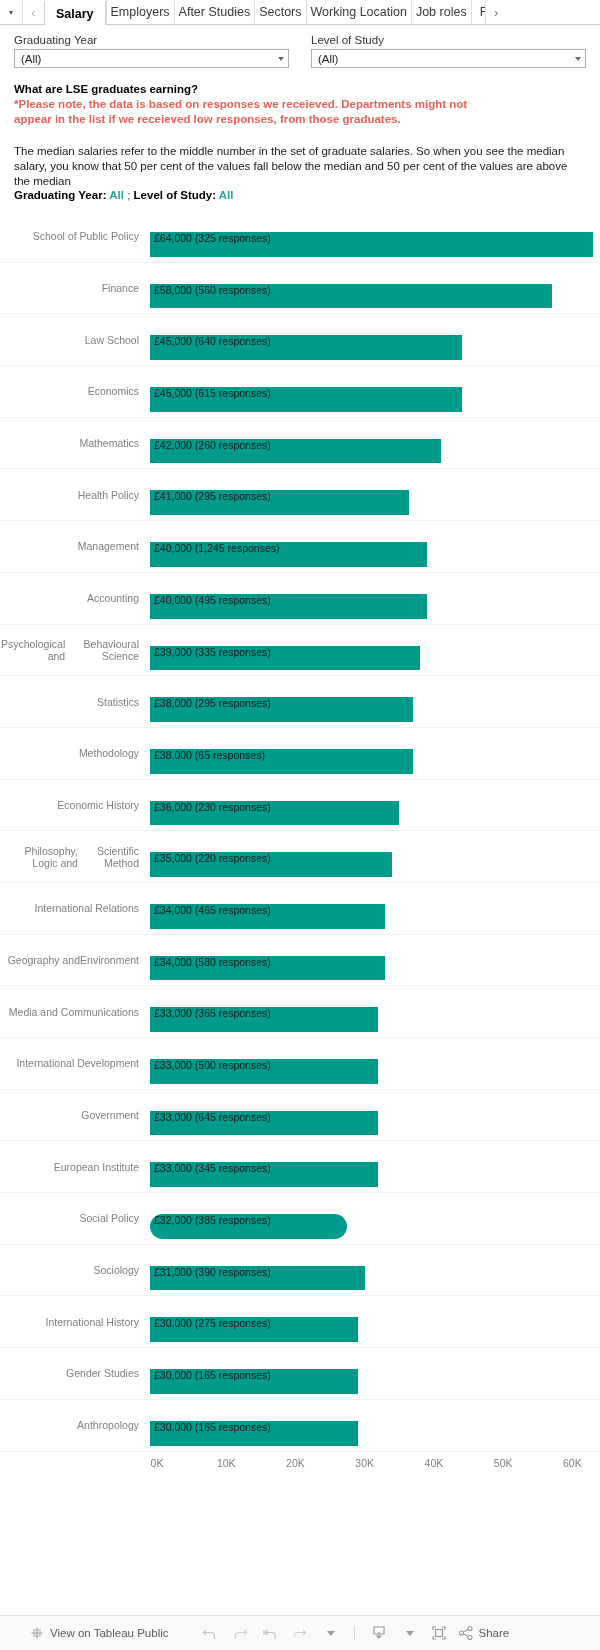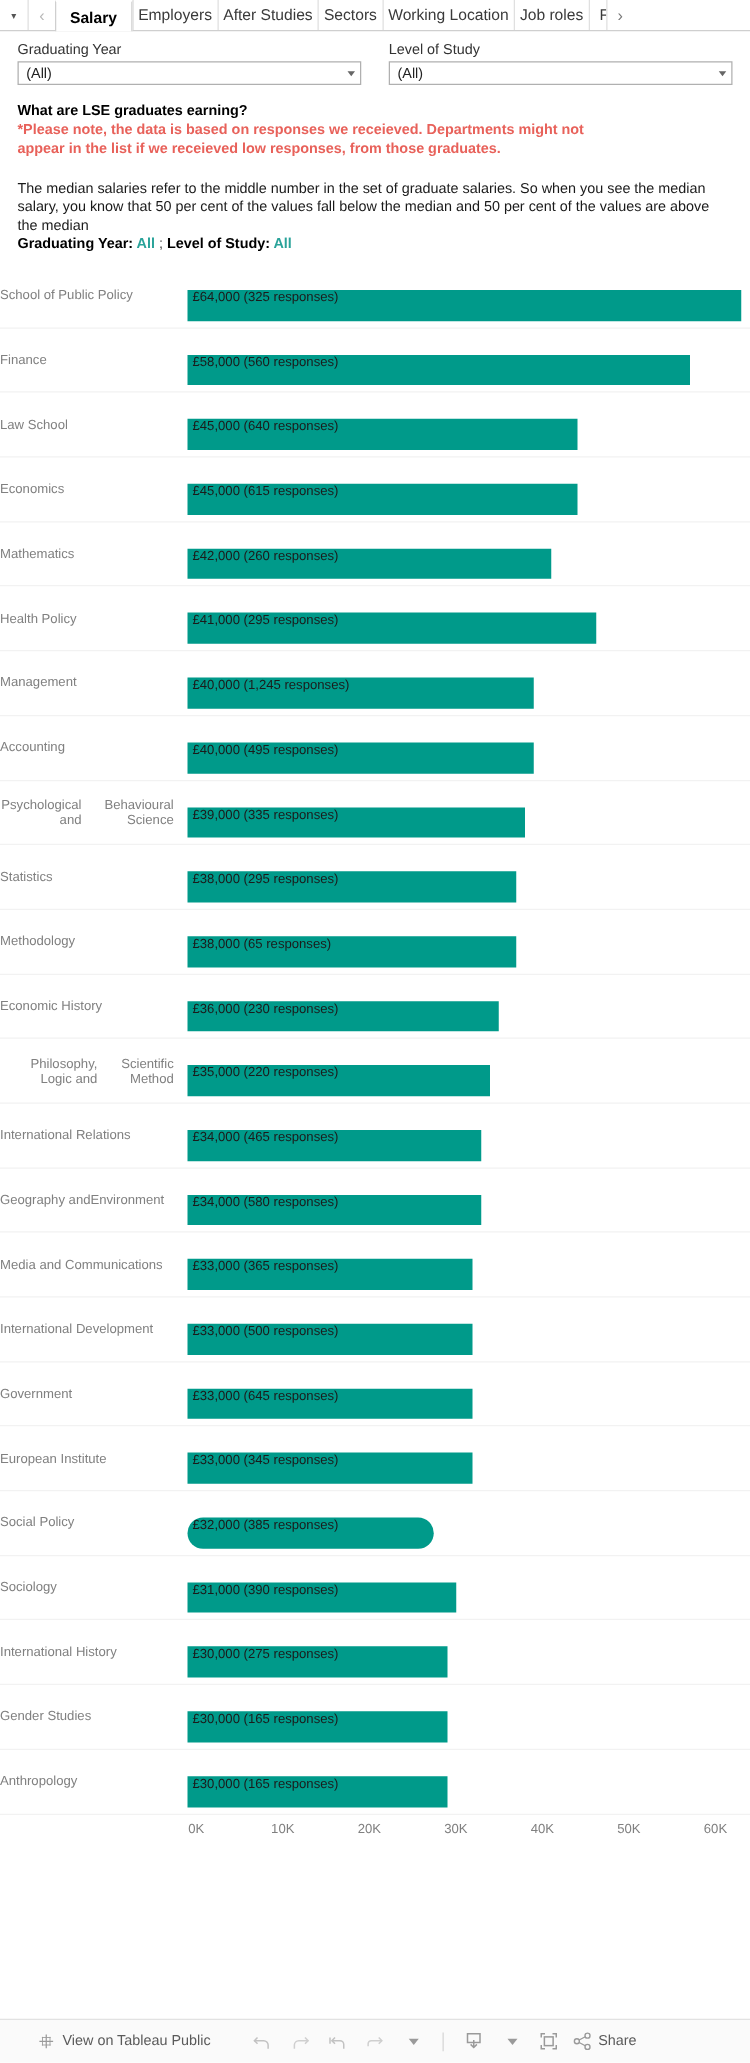--- a/index.html
+++ b/index.html
@@ -115,20 +115,21 @@
     align-items: stretch;
     height: 51.7px;
     border-bottom: 1px solid #f2f2f2;
   }
   .row:first-child { border-top: none; }
   .row-label {
     width: 150px;
     flex: 0 0 150px;
     display: flex;
     align-items: center;
+    justify-content: flex-end;
     padding-right: 11px;
     font-size: 10.5px;
     color: #808080;
     text-align: right;
     line-height: 12px;
   }
   .row-plot {
     flex: 1;
     position: relative;
   }
@@ -304,21 +305,21 @@
           <div class="bar" style="width: 290.769px; background: rgb(0, 154, 138);">
             <span class="bar-text">£42,000 (260 responses)</span>
           </div>
         </div>
       </div>
       <div class="row">
         <div class="row-label">
           <div>Health Policy</div>
         </div>
         <div class="row-plot">
-          <div class="bar" style="width: 327px; background: rgb(0, 154, 138);">
+          <div class="bar" style="width: 259px; background: rgb(0, 154, 138);">
             <span class="bar-text">£41,000 (295 responses)</span>
           </div>
         </div>
       </div>
       <div class="row">
         <div class="row-label">
           <div>Management</div>
         </div>
         <div class="row-plot">
           <div class="bar" style="width: 276.923px; background: rgb(0, 154, 138);">

